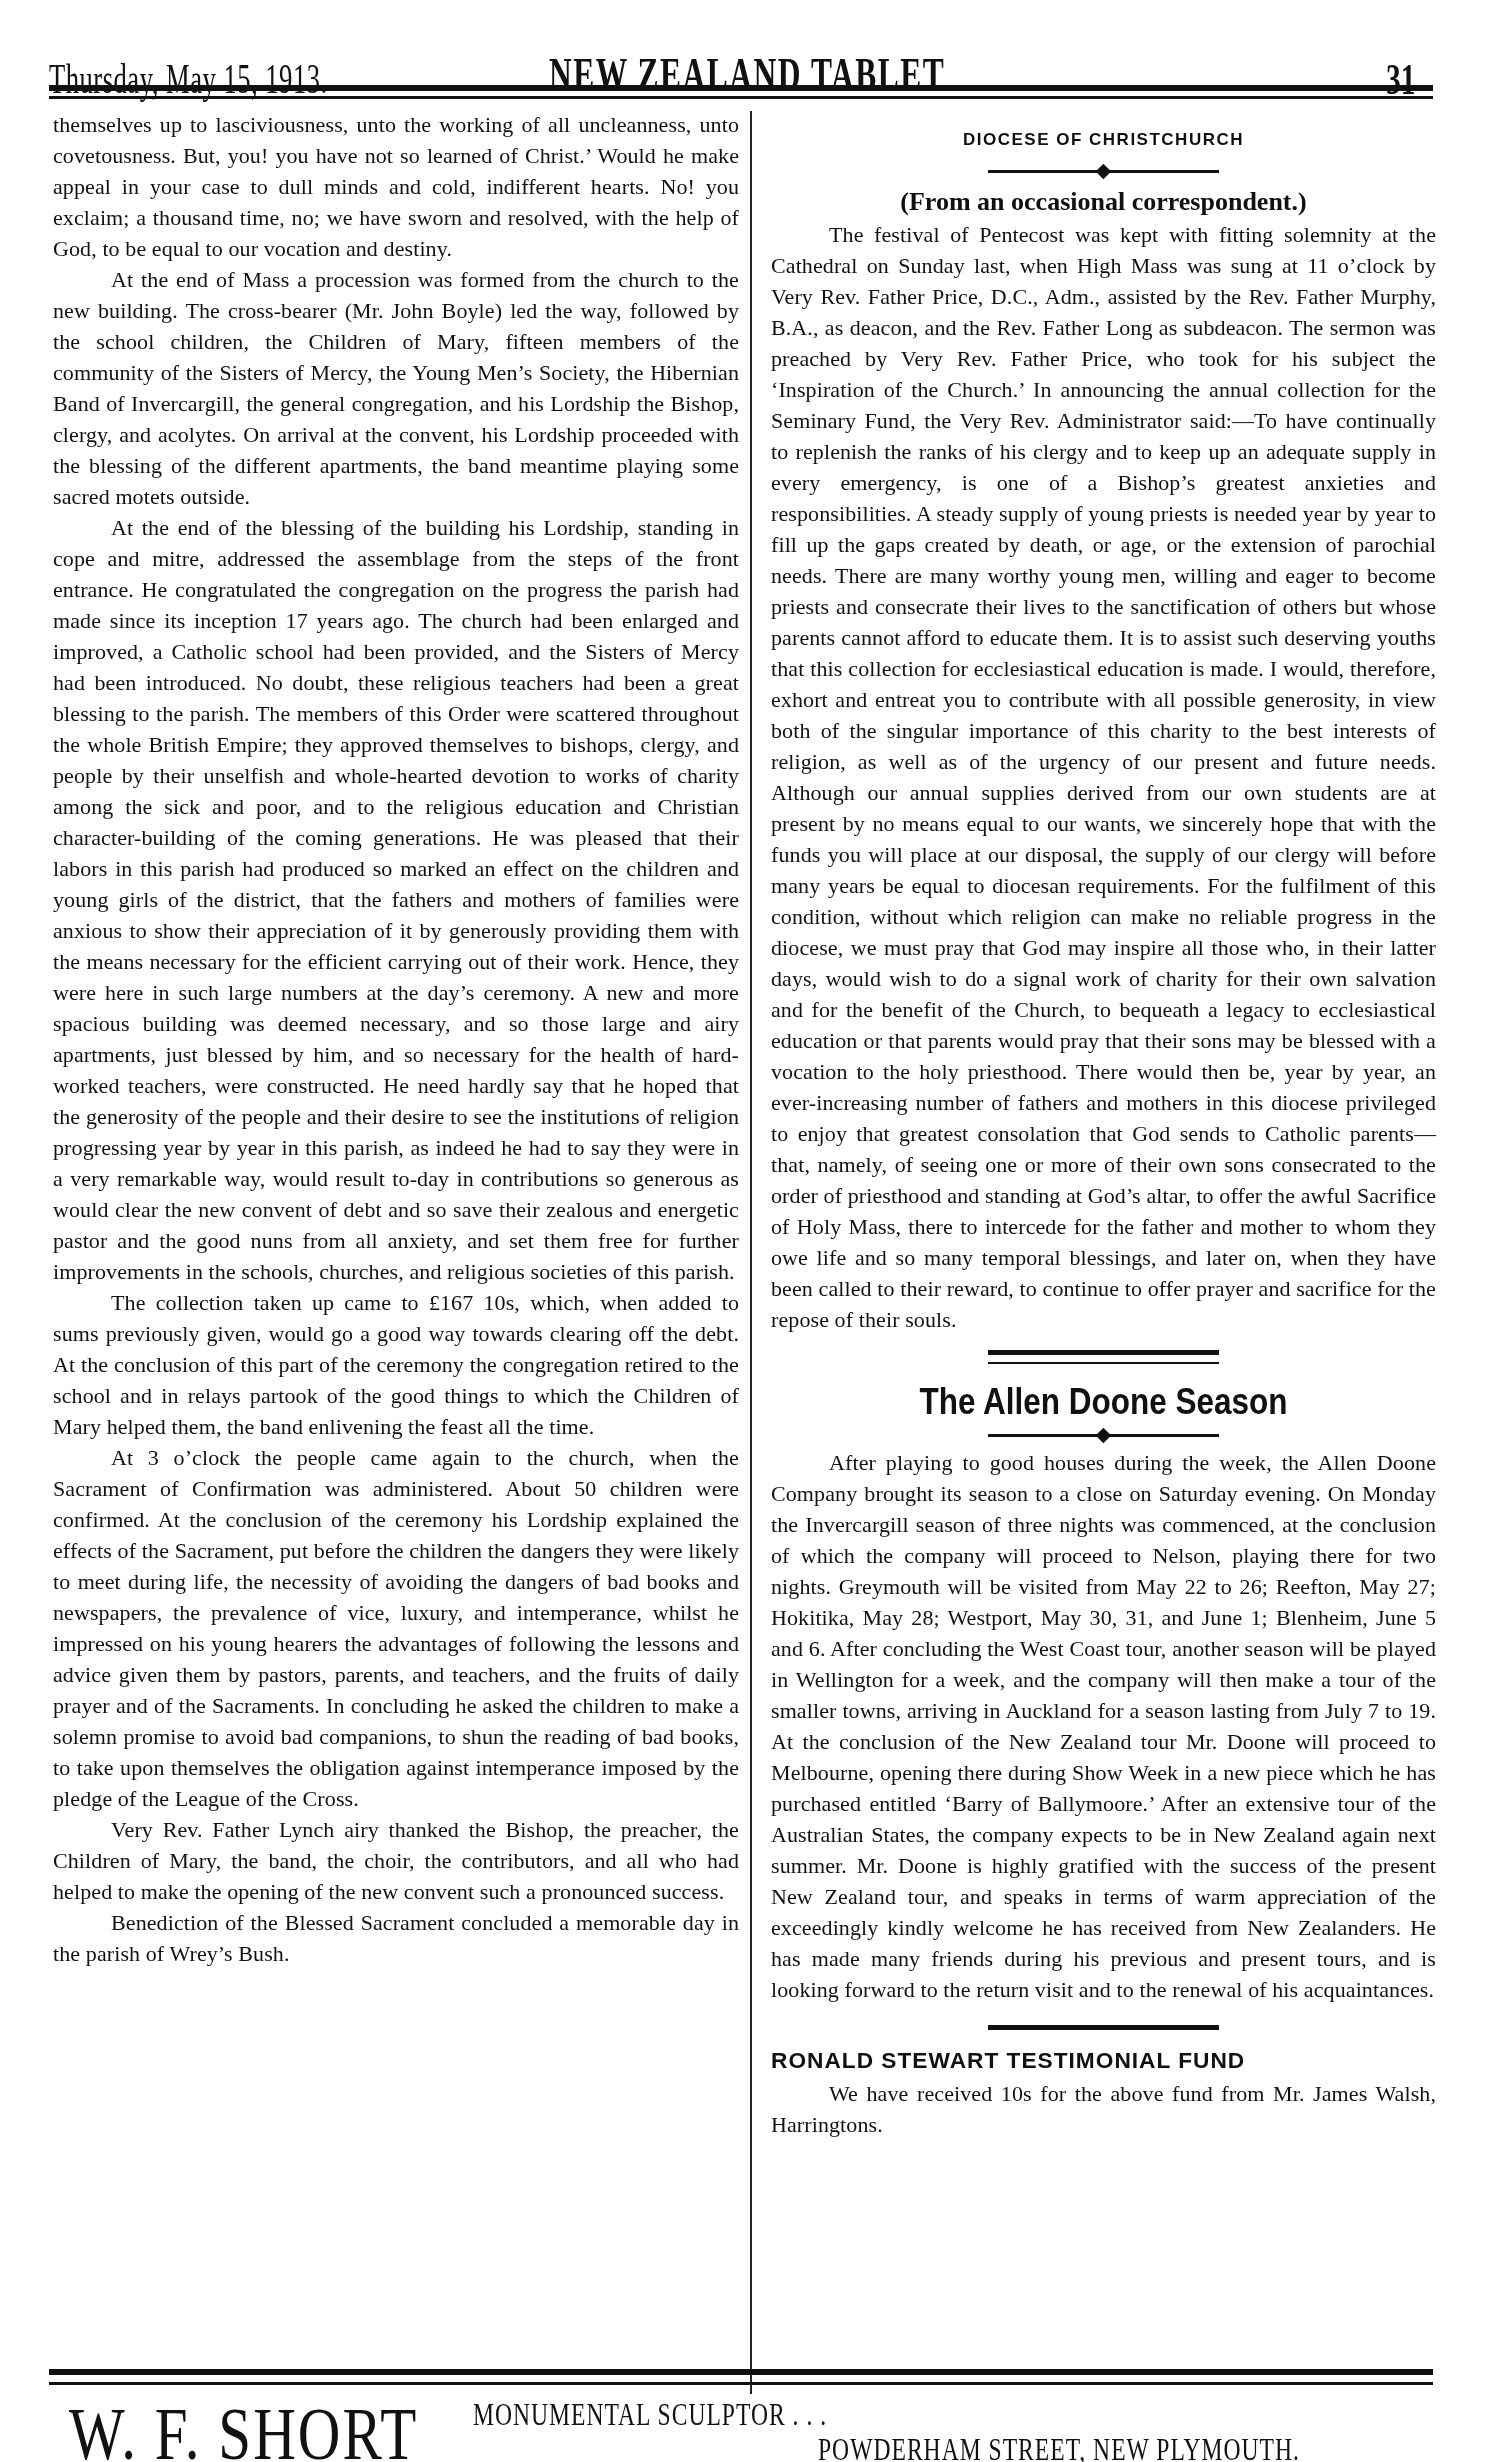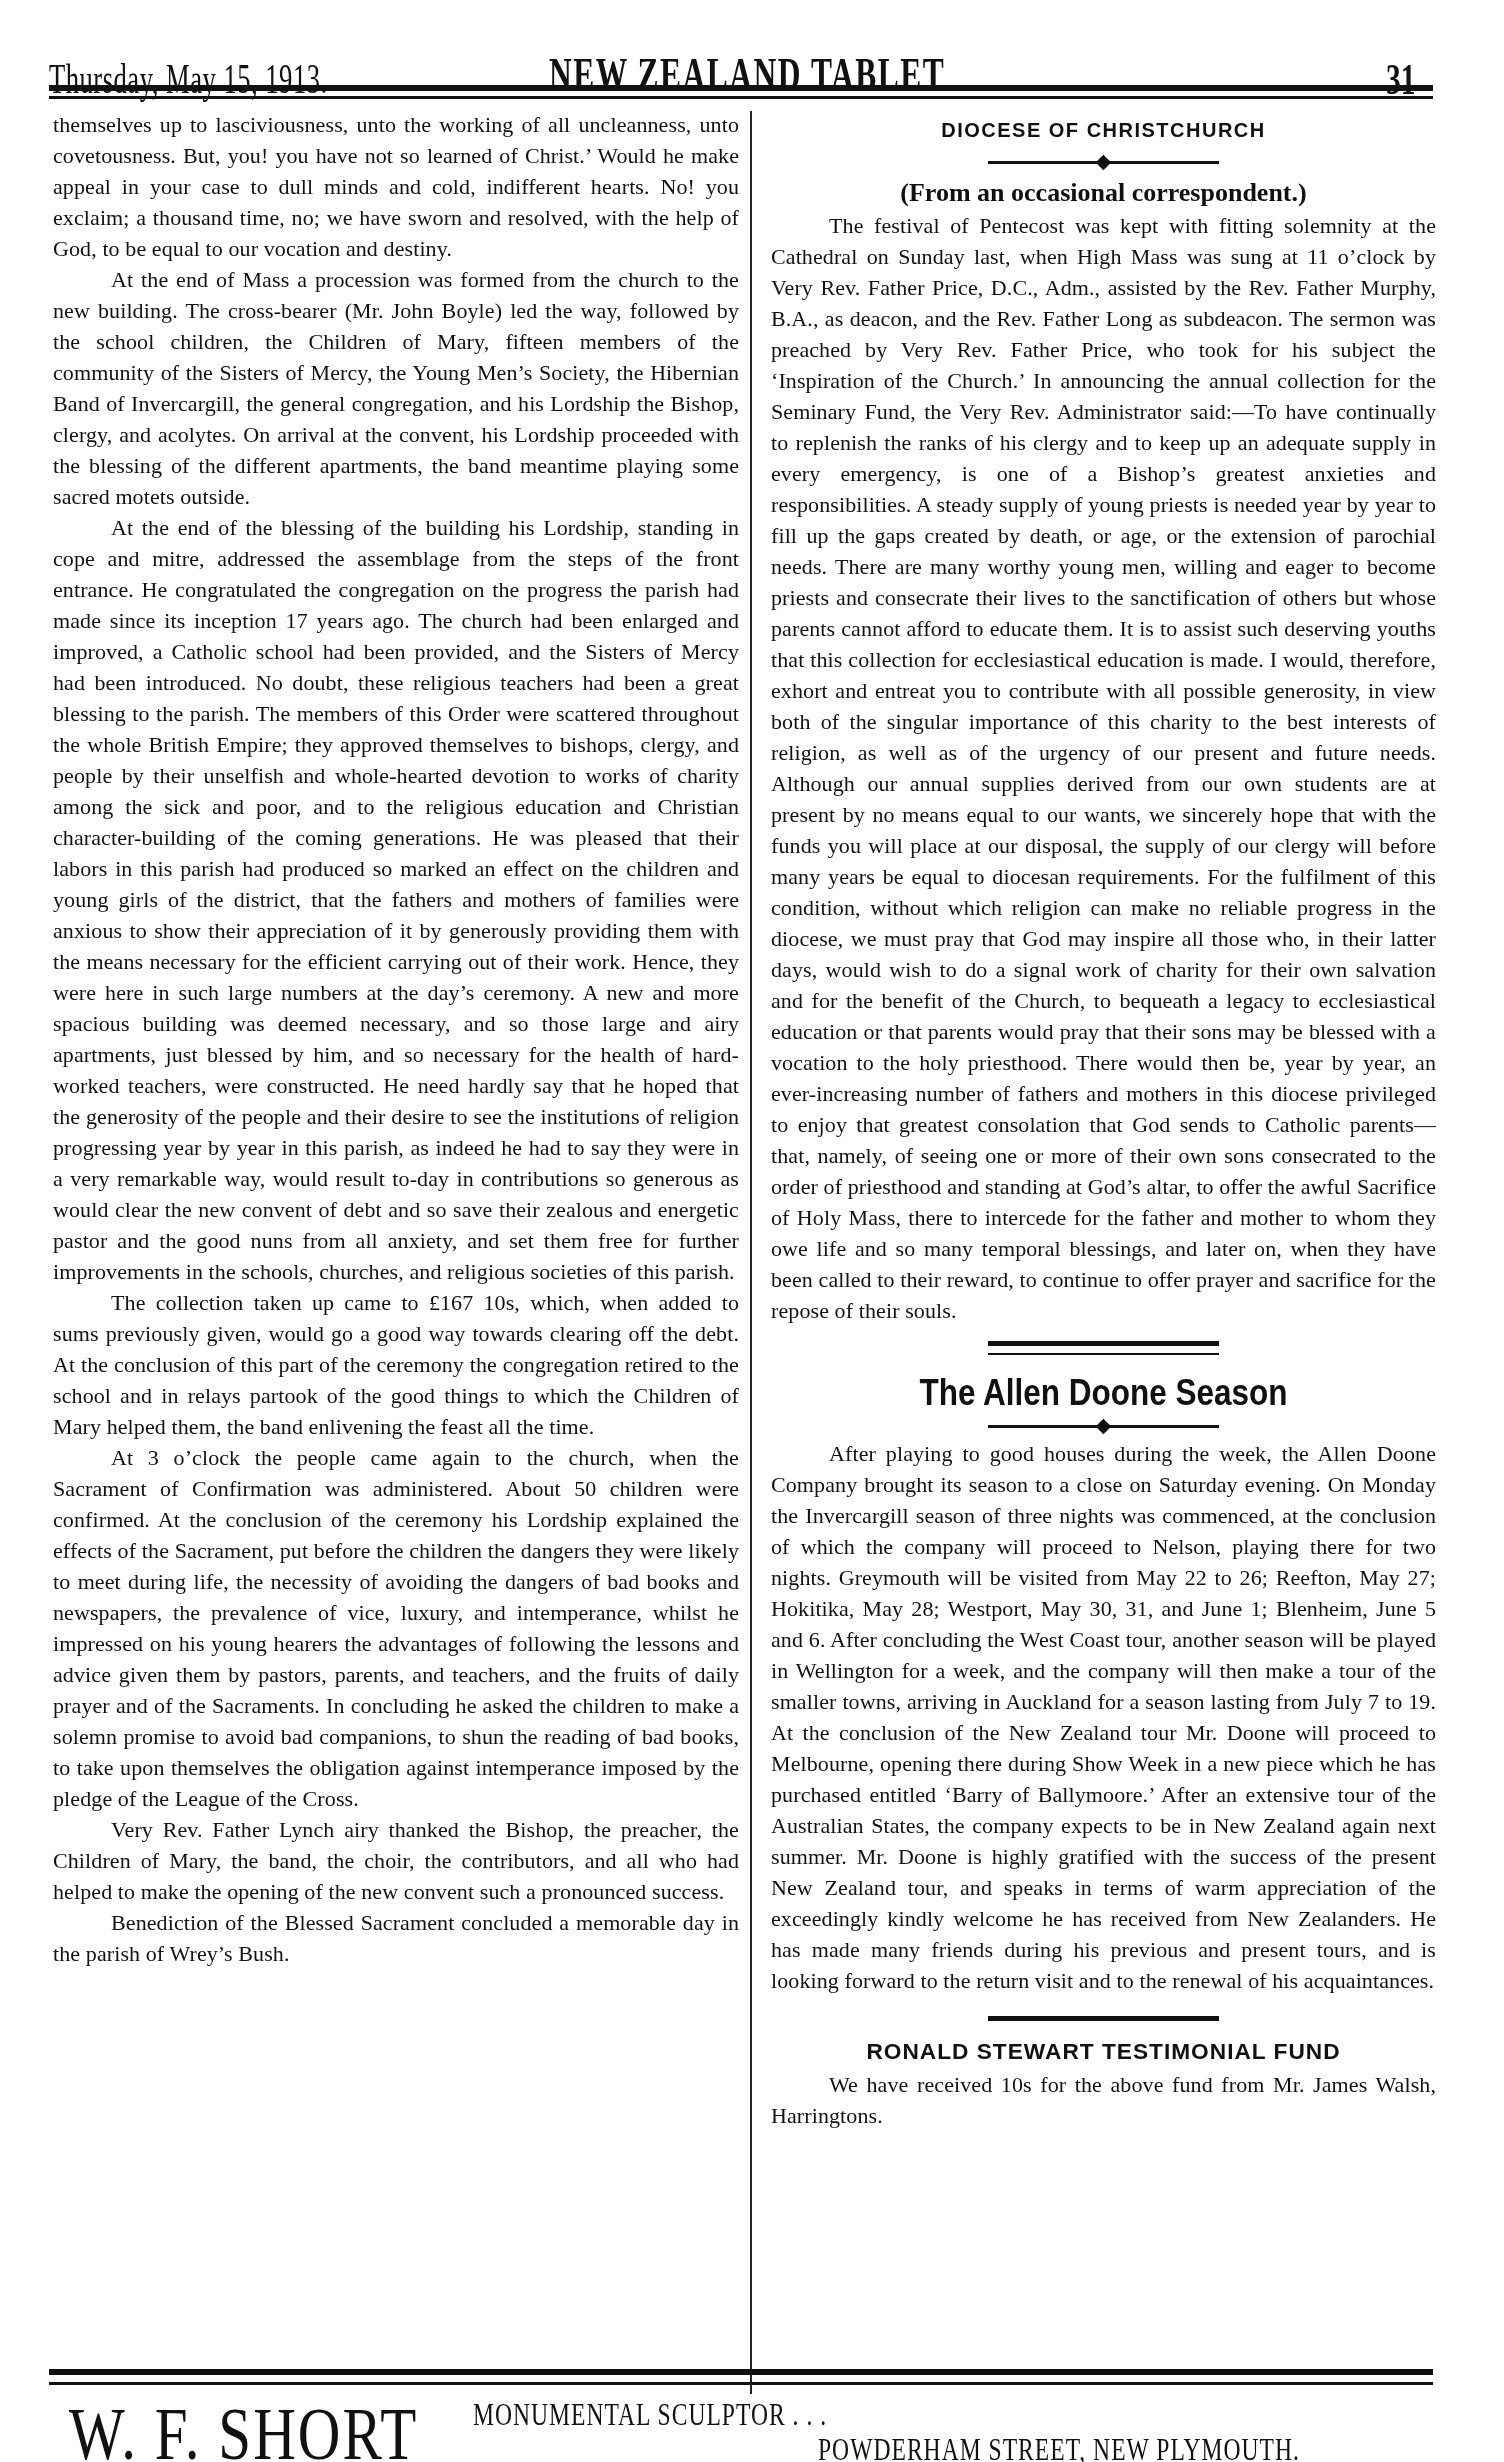--- a/index.html
+++ b/index.html
@@ -9,30 +9,30 @@
   .mh-title { position:absolute; left:549px; top:49px; font-size:31.5px; letter-spacing:1.5px; font-family:"Liberation Serif", serif; font-weight:bold; transform:scaleY(1.45); transform-origin:left top; }
   .mh-page { position:absolute; left:1386px; top:55px; font-size:29.5px; font-weight:bold; font-family:"Liberation Serif", serif; transform:scaleY(1.5); transform-origin:left top; }
   .rule-thick { position:absolute; left:49px; width:1384px; height:5.9px; background:#111; }
   .rule-thin { position:absolute; left:49px; width:1384px; height:3px; background:#111; }
   .col-divider { position:absolute; left:750px; top:111px; width:1.5px; height:2283px; background:#222; }
   .col { position:absolute; top:109px; }
   .col-left { left:53px; width:686px; }
   .col-right { left:771px; width:665px; }
   .para { margin:0; font-size:22px; line-height:31px; text-align:justify; text-indent:0; font-family:Liberation Serif, serif; letter-spacing:0.1px; }
   .para.indent { text-indent:58px; }
-  .heading-caps { text-align:center; font-size:20px; font-weight:bold; font-family:"Liberation Sans", sans-serif; letter-spacing:1.5px; margin:4px 0 0 0; line-height:35px; }
+  .heading-caps { text-align:center; font-size:17px; font-weight:bold; font-family:"Liberation Sans", sans-serif; letter-spacing:1.5px; margin:13px 0 0 0; line-height:35px; }
   .byline { text-align:center; font-size:26px; font-family:"Liberation Serif", serif; margin:0; line-height:35px; font-weight:bold; }
   .ornament { width:231px; height:14.8px; margin:6.9px auto 4.9px auto; position:relative; }
   .ornament .bar { position:absolute; left:0; top:6.4px; width:231px; height:2.5px; background:#111; }
   .ornament .diamond { position:absolute; left:110px; top:2px; width:10.8px; height:10.8px; background:#111; transform:rotate(45deg); }
   .section-rule { width:231px; margin:15.8px auto 0 auto; }
   .section-rule .r1 { height:4.9px; background:#111; }
   .section-rule .r2 { height:2px; background:#111; margin-top:6.9px; }
   .season-title { text-align:center; font-size:31.5px; font-weight:bold; font-family:"Liberation Sans", sans-serif; margin:17.7px 0 0 0; line-height:39px; transform:scaleY(1.15); }
-  .fund-title { text-align:center; font-size:22.7px; font-weight:bold; font-family:"Liberation Sans", sans-serif; margin:12.8px 0 0 0; line-height:35px; letter-spacing:1px; }
+  .fund-title { font-size:22.7px; font-weight:bold; font-family:"Liberation Sans", sans-serif; margin:12.8px 0 0 0; line-height:35px; letter-spacing:1px; }
   .ad { position:absolute; left:0; top:2394px; width:1505px; height:118px; }
   .ad-name { position:absolute; left:69px; top:-3px; font-size:59px; font-family:"Liberation Serif", serif; transform:scaleY(1.25); transform-origin:left top; letter-spacing:2px; }
   .ad-trade { position:absolute; left:473px; top:3px; font-size:23.6px; font-family:"Liberation Serif", serif; transform:scaleY(1.35); transform-origin:left top; letter-spacing:1px; }
   .ad-address { position:absolute; left:818px; top:38px; font-size:23.6px; font-family:"Liberation Serif", serif; transform:scaleY(1.35); transform-origin:left top; letter-spacing:1px; }
 </style>
 </head>
 <body>
 
 <div class="masthead">
   <span class="mh-date">Thursday, May 15, 1913.</span>

